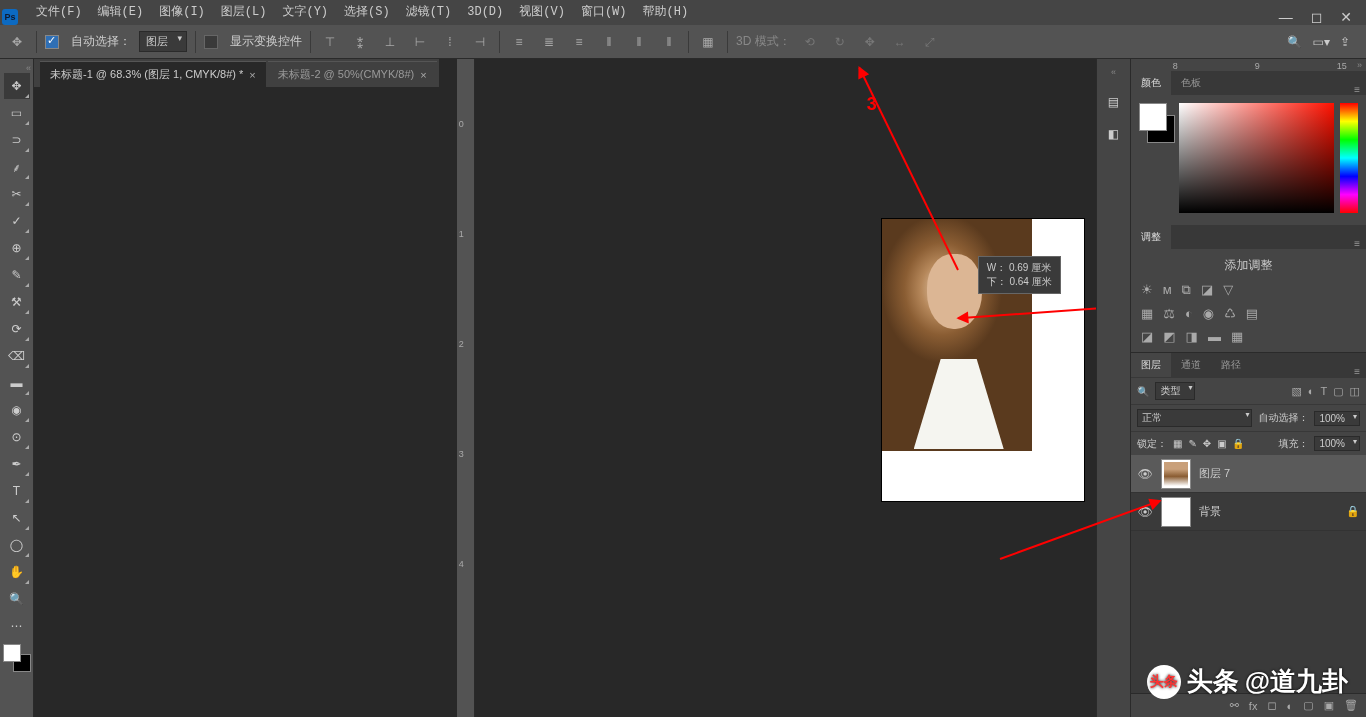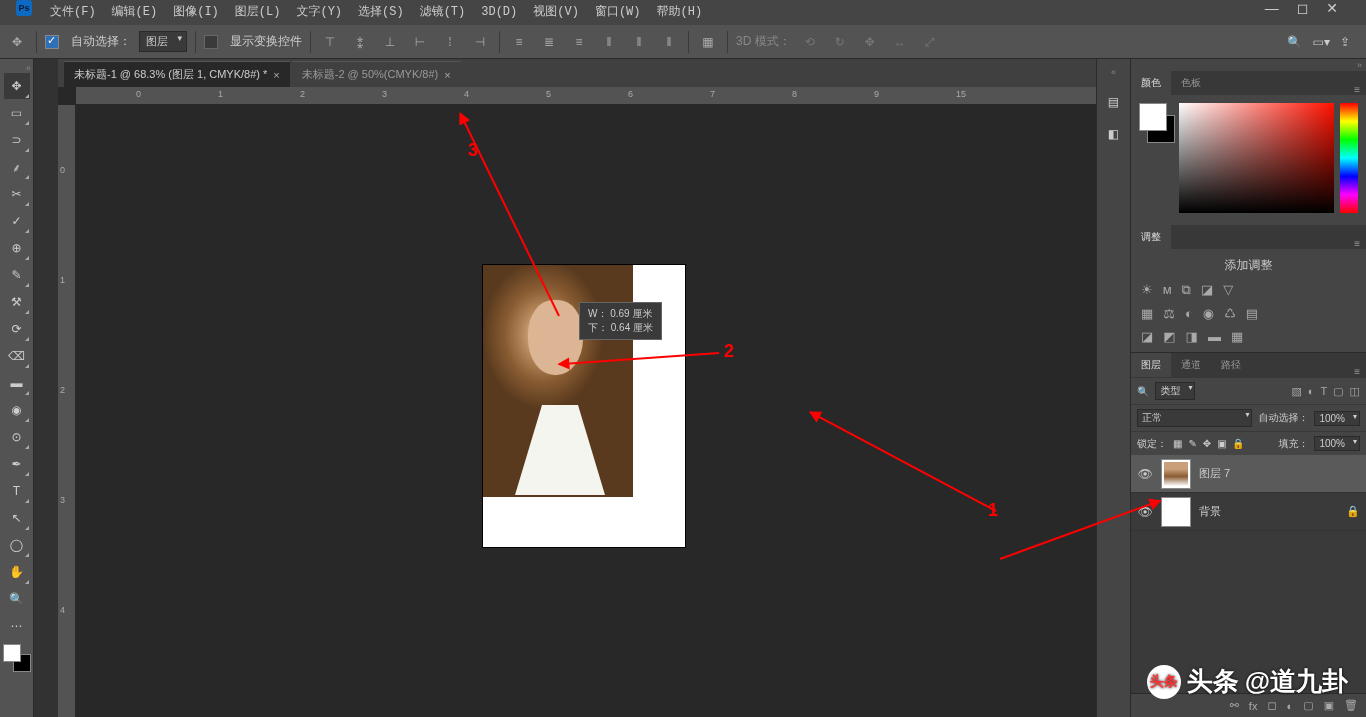--- a/index.html
+++ b/index.html
@@ -1,38 +1,38 @@
 <!DOCTYPE html>
 <html><head>
 <meta charset="utf-8">
 <style>
 * { margin: 0; padding: 0; box-sizing: border-box; font-family: "Microsoft YaHei", sans-serif; }
 body { background: #323232; color: #ccc; font-size: 12px; overflow: hidden; width: 1366px; height: 717px; position: relative; }
-.menubar { background: #454545; height: 25px; display: flex; align-items: flex-start; padding: 0 16px; }
+.menubar { background: #454545; height: 25px; display: flex; align-items: flex-end; padding: 0 2px; }
 .ps-logo { width: 16px; height: 16px; background: #0c6ac2; border-radius: 3px; margin-right: 10px; display: flex; align-items: center; justify-content: center; color: #0e1b33; font-weight: bold; font-size: 9px; }
 .menu-item { padding: 0 8px; cursor: default; line-height: 25px; font-family: Liberation Mono, monospace; }
 .win-controls { margin-left: auto; display: flex; gap: 18px; padding-right: 12px; font-size: 14px; }
 .optbar { background: #535353; height: 34px; display: flex; align-items: center; padding: 0 6px; border-bottom: 1px solid #2a2a2a; gap: 8px; }
 .opt-sep { width: 1px; height: 22px; background: #3a3a3a; }
 .opt-icon { width: 22px; height: 22px; display: inline-flex; align-items: center; justify-content: center; color: #aaa; }
 .opt-check { width: 14px; height: 14px; background: #2f6fb5; border: 1px solid #888; display: inline-block; margin-right: 4px; position: relative; }
 .opt-check::after { content: "✓"; position: absolute; top: -2px; left: 1px; color: #fff; font-size: 11px; }
 .opt-uncheck { width: 14px; height: 14px; background: #3a3a3a; border: 1px solid #666; display: inline-block; margin-right: 4px; }
 .dropdown { background: #3a3a3a; border: 1px solid #2a2a2a; padding: 2px 18px 2px 6px; position: relative; font-size: 11px; }
 .dropdown::after { content: "▾"; position: absolute; right: 4px; top: 1px; font-size: 9px; }
 .right-icons { margin-left: auto; display: flex; gap: 10px; padding-right: 10px; }
 .main { display: flex; height: calc(100% - 59px); }
 .toolbox { width: 34px; background: #535353; display: flex; flex-direction: column; align-items: center; border-right: 1px solid #2a2a2a; padding-top: 4px; }
 .toolbox .tool-btn { width: 26px; height: 26px; display: flex; align-items: center; justify-content: center; margin-bottom: 1px; color: #ccc; position: relative; }
 .toolbox .tool-btn.active { background: #3a3a3a; }
 .tool-corner { position: absolute; right: 1px; bottom: 1px; width: 0; height: 0; border-right: 4px solid #aaa; border-top: 4px solid transparent; }
 .swatches { margin-top: 4px; position: relative; width: 28px; height: 28px; }
 .sw-fg { position: absolute; top: 0; left: 0; width: 18px; height: 18px; background: #fff; border: 1px solid #888; }
 .sw-bg { position: absolute; bottom: 0; right: 0; width: 18px; height: 18px; background: #000; border: 1px solid #888; }
-.docarea { flex: 1; display: flex; flex-direction: column; background: #282828; margin-left: 24px; }
+.docarea { flex: 1; display: flex; flex-direction: row; background: #282828; }
 .tabbar { background: #404040; height: 28px; display: flex; align-items: flex-end; padding-left: 6px; }
 .doc-tab { padding: 5px 10px; background: #282828; margin-right: 2px; font-size: 11px; color: #ccc; display: flex; align-items: center; gap: 6px; border-top: 1px solid #555; }
 .doc-tab.inactive { background: #404040; color: #999; }
 .tab-close { font-size: 11px; color: #aaa; }
 .ruler-h { height: 18px; background: #535353; border-bottom: 1px solid #2a2a2a; display: flex; font-size: 9px; color: #aaa; position: relative; margin-left: 18px; }
 .ruler-h span { position: absolute; top: 2px; }
 .canvas-row { flex: 1; display: flex; }
 .ruler-v { width: 18px; background: #535353; border-right: 1px solid #2a2a2a; position: relative; font-size: 9px; color: #aaa; }
 .ruler-v span { position: absolute; left: 2px; writing-mode: horizontal-tb; }
 .canvas { flex: 1; background: #282828; position: relative; overflow: hidden; }

